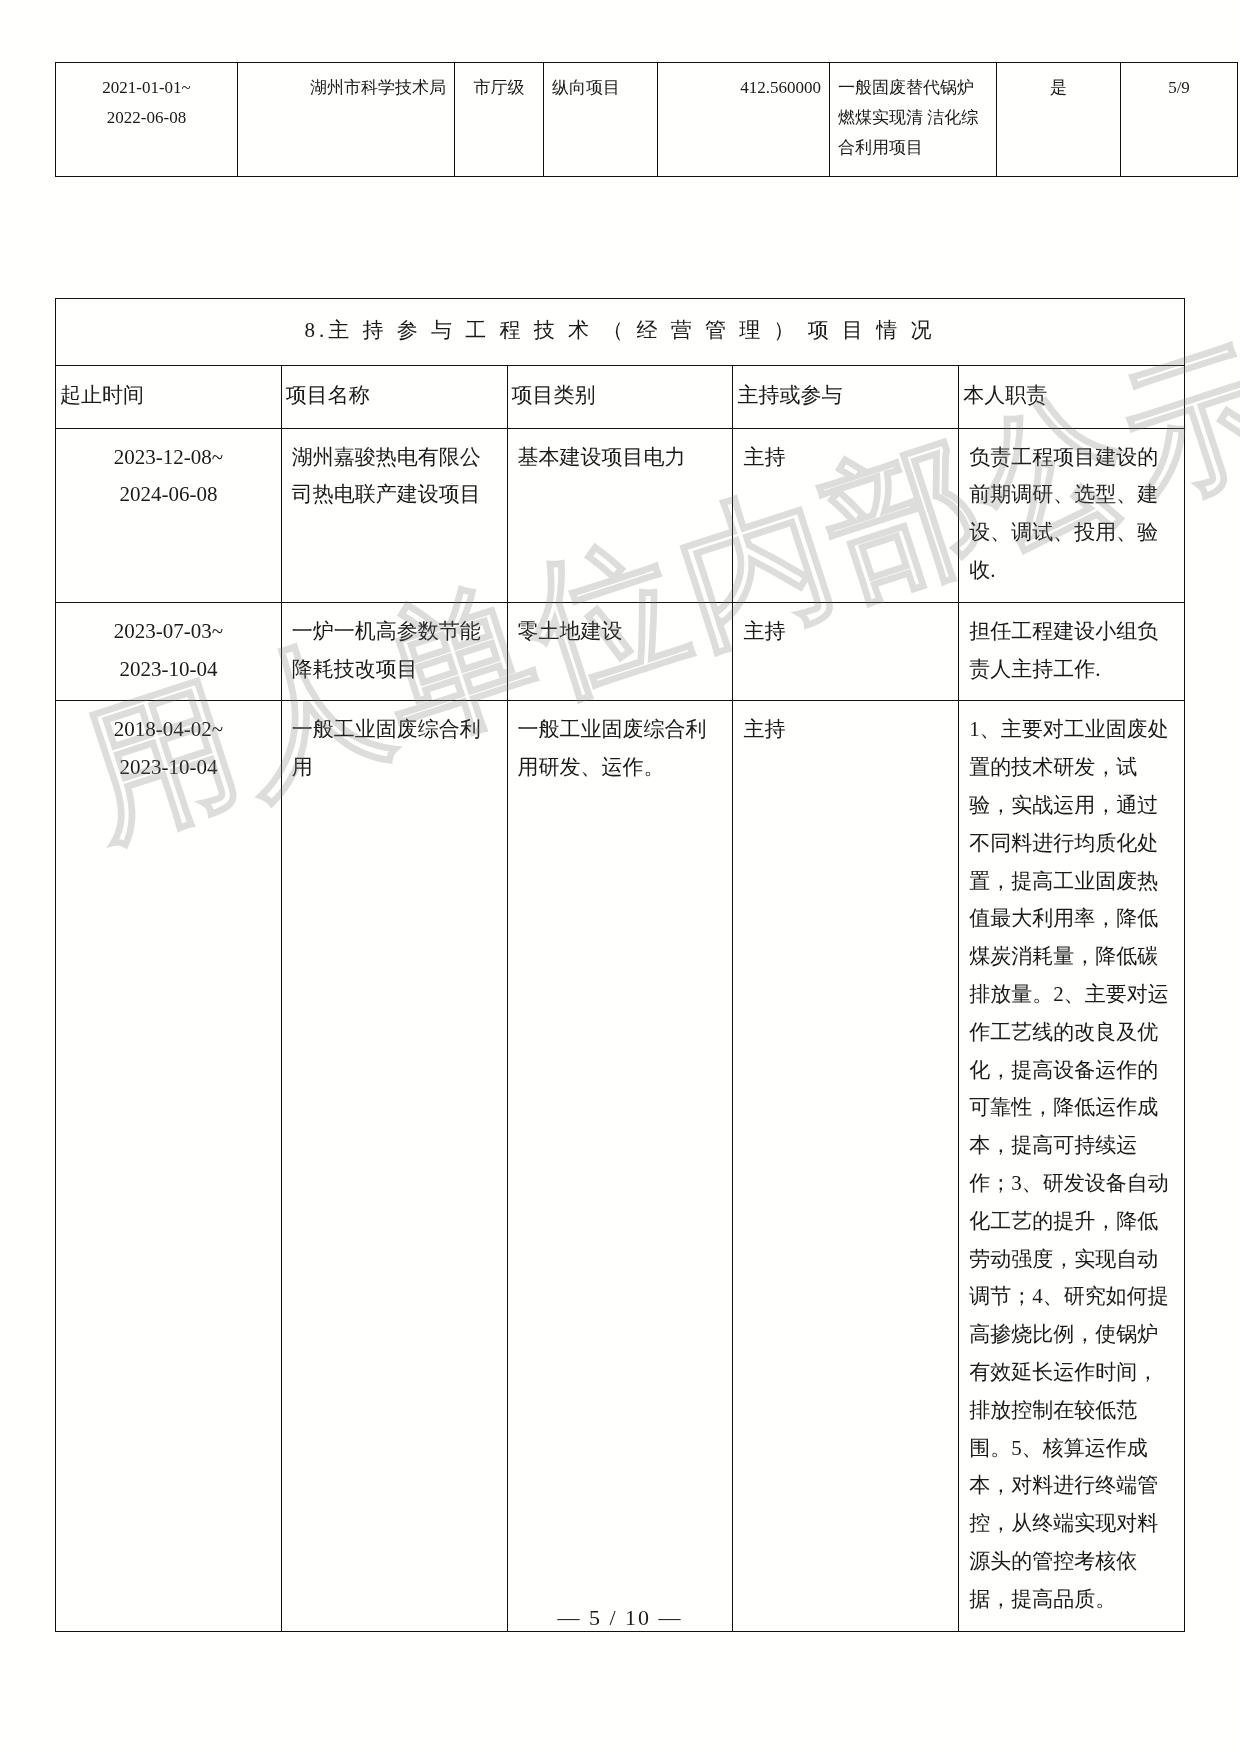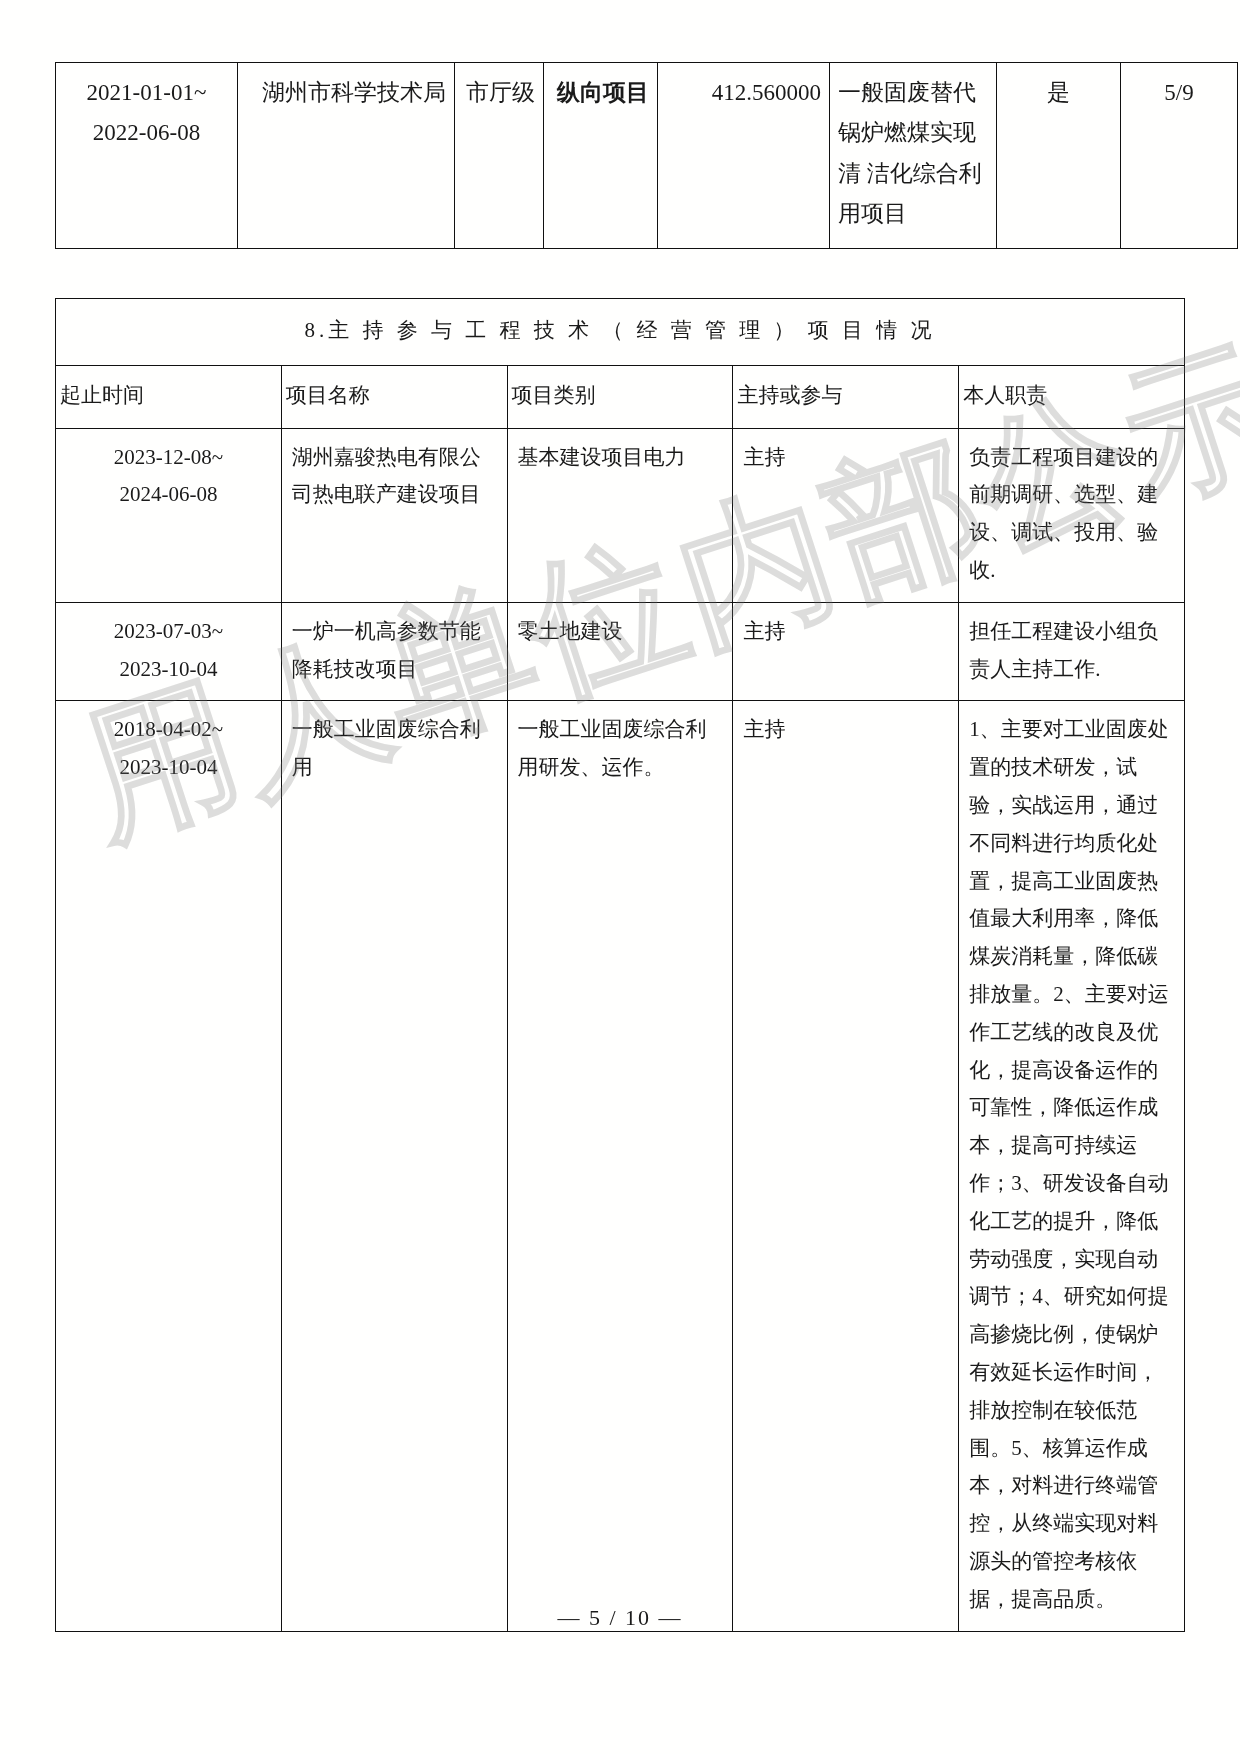--- a/index.html
+++ b/index.html
@@ -55,27 +55,27 @@
   .tbl-cont {
     position: absolute;
     left: 55px;
     top: 62px;
     width: 1130px;
   }
   .tbl-cont td {
     border: 1.5px solid #111;
     padding: 10px 8px 14px 8px;
     vertical-align: top;
-    font-size: 23px;
+    font-size: 17px;
     line-height: 1.75;
   }
   .c-date { width: 165px; text-align: center; }
   .c-org  { width: 200px; text-align: right; }
-  .c-lvl  { width: 72px;  text-align: right; }
-  .c-type { width: 97px;  text-align: right; font-weight: bold; }
+  .c-lvl  { width: 72px;  text-align: center; }
+  .c-type { width: 97px;  text-align: left; }
   .c-amt  { width: 155px; text-align: right; }
   .c-name { width: 150px; text-align: left; }
   .c-yes  { width: 107px; text-align: center; }
   .c-rank { width: 100px; text-align: center; }
 
   .date-line2 { display:block; }
 
   
   .tbl-sec {
     position: absolute;

